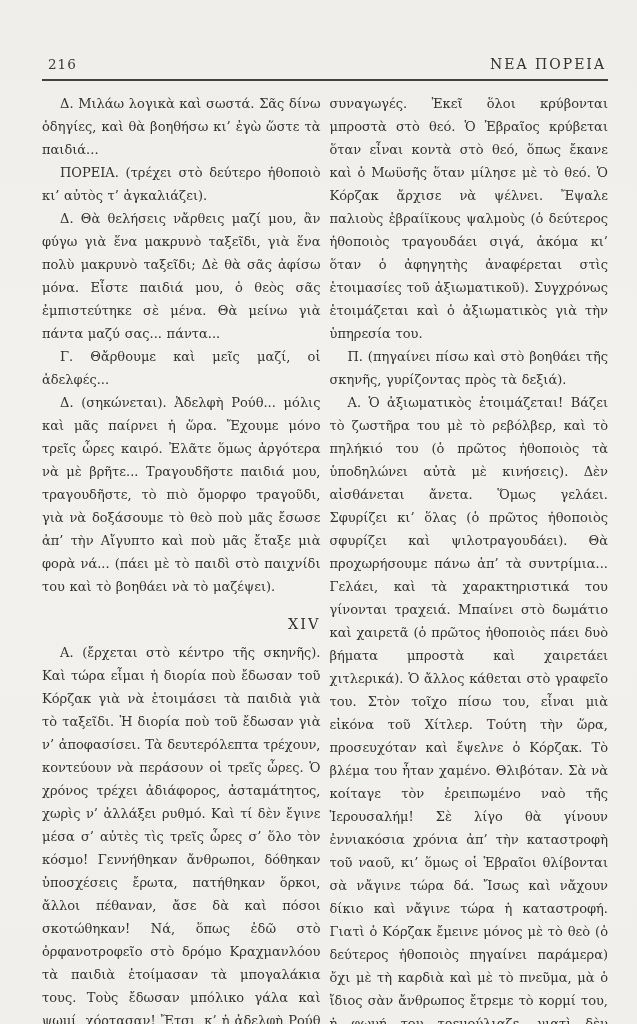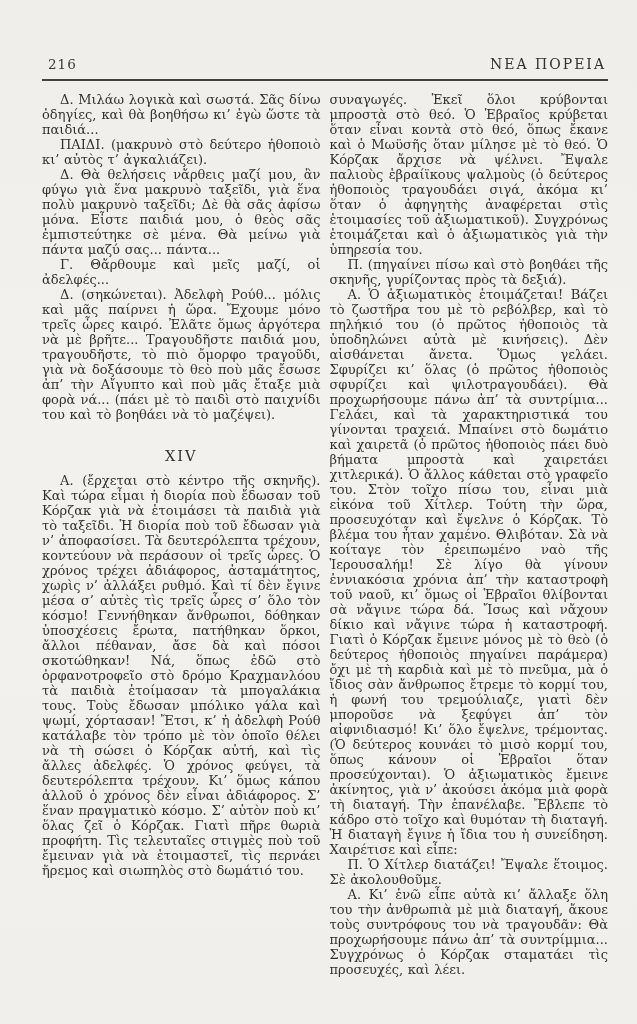--- a/index.html
+++ b/index.html
@@ -47,54 +47,54 @@
     display: flex;
     gap: 9px;
   }
   .column {
     flex: 1 1 0;
     min-width: 0;
   }
   .para {
     margin: 0;
     font-size: 13px;
-    line-height: 15px;
+    line-height: 23px;
     text-align: justify;
     text-indent: 18px;
     word-spacing: 0.5px;
   }
   .para.cont {
     text-indent: 0;
   }
   .scene-heading {
-    margin: 26px 0 9px 0;
+    margin: 18px 0 9px 0;
     font-size: 14.5px;
     font-weight: normal;
-    text-align: center;
+    text-align: right;
     letter-spacing: 2px;
     color: #33312d;
   }
 </style>
 </head>
 <body>
 
 <div class="page">
 
   <header class="page-header">
     <span class="page-number">216</span>
     <span class="journal-title">ΝΕΑ ΠΟΡΕΙΑ</span>
   </header>
 
   <hr class="header-rule">
 
   <main class="columns">
 
     <section class="column">
       <p class="para">Δ. Μιλάω λογικὰ καὶ σωστά. Σᾶς δίνω ὁδηγίες, καὶ θὰ βοηθήσω κι’ ἐγὼ ὥστε τὰ παιδιά...</p>
-      <p class="para">ΠΑΙΔΙ. (μακρυνὸ στὸ δεύτερο ἠθοποιὸ κι’ αὐτὸς τ’ ἀγκαλιάζει).</p>
+      <p class="para">ΠΟΡΕΙΑ. (τρέχει στὸ δεύτερο ἠθοποιὸ κι’ αὐτὸς τ’ ἀγκαλιάζει).</p>
       <p class="para">Δ. Θὰ θελήσεις νἄρθεις μαζί μου, ἂν φύγω γιὰ ἕνα μακρυνὸ ταξεῖδι, γιὰ ἕνα πολὺ μακρυνὸ ταξεῖδι; Δὲ θὰ σᾶς ἀφίσω μόνα. Εἶστε παιδιά μου, ὁ θεὸς σᾶς ἐμπιστεύτηκε σὲ μένα. Θὰ μείνω γιὰ πάντα μαζύ σας... πάντα...</p>
       <p class="para">Γ. Θἄρθουμε καὶ μεῖς μαζί, οἱ ἀδελφές...</p>
       <p class="para">Δ. (σηκώνεται). Ἀδελφὴ Ρούθ... μόλις καὶ μᾶς παίρνει ἡ ὥρα. Ἔχουμε μόνο τρεῖς ὧρες καιρό. Ἐλᾶτε ὅμως ἀργότερα νὰ μὲ βρῆτε... Τραγουδῆστε παιδιά μου, τραγουδῆστε, τὸ πιὸ ὄμορφο τραγοῦδι, γιὰ νὰ δοξάσουμε τὸ θεὸ ποὺ μᾶς ἔσωσε ἀπ’ τὴν Αἴγυπτο καὶ ποὺ μᾶς ἔταξε μιὰ φορὰ νά... (πάει μὲ τὸ παιδὶ στὸ παιχνίδι του καὶ τὸ βοηθάει νὰ τὸ μαζέψει).</p>
       <h3 class="scene-heading">XIV</h3>
       <p class="para">Α. (ἔρχεται στὸ κέντρο τῆς σκηνῆς). Καὶ τώρα εἶμαι ἡ διορία ποὺ ἔδωσαν τοῦ Κόρζακ γιὰ νὰ ἑτοιμάσει τὰ παιδιὰ γιὰ τὸ ταξεῖδι. Ἡ διορία ποὺ τοῦ ἔδωσαν γιὰ ν’ ἀποφασίσει. Τὰ δευτερόλεπτα τρέχουν, κοντεύουν νὰ περάσουν οἱ τρεῖς ὧρες. Ὁ χρόνος τρέχει ἀδιάφορος, ἀσταμάτητος, χωρὶς ν’ ἀλλάξει ρυθμό. Καὶ τί δὲν ἔγινε μέσα σ’ αὐτὲς τὶς τρεῖς ὧρες σ’ ὅλο τὸν κόσμο! Γεννήθηκαν ἄνθρωποι, δόθηκαν ὑποσχέσεις ἔρωτα, πατήθηκαν ὅρκοι, ἄλλοι πέθαναν, ἄσε δὰ καὶ πόσοι σκοτώθηκαν! Νά, ὅπως ἐδῶ στὸ ὀρφανοτροφεῖο στὸ δρόμο Κραχμανλόου τὰ παιδιὰ ἑτοίμασαν τὰ μπογαλάκια τους. Τοὺς ἔδωσαν μπόλικο γάλα καὶ ψωμί, χόρτασαν! Ἔτσι, κ’ ἡ ἀδελφὴ Ρούθ κατάλαβε τὸν τρόπο μὲ τὸν ὁποῖο θέλει νὰ τὴ σώσει ὁ Κόρζακ αὐτή, καὶ τὶς ἄλλες ἀδελφές. Ὁ χρόνος φεύγει, τὰ δευτερόλεπτα τρέχουν. Κι’ ὅμως κάπου ἀλλοῦ ὁ χρόνος δὲν εἶναι ἀδιάφορος. Σ’ ἕναν πραγματικὸ κόσμο. Σ’ αὐτὸν ποὺ κι’ ὅλας ζεῖ ὁ Κόρζακ. Γιατὶ πῆρε θωριὰ προφήτη. Τὶς τελευταῖες στιγμὲς ποὺ τοῦ ἔμειναν γιὰ νὰ ἑτοιμαστεῖ, τὶς περνάει ἤρεμος καὶ σιωπηλὸς στὸ δωμάτιό του.</p>
 
     </section>
 
     <section class="column">
       <p class="para cont">συναγωγές. Ἐκεῖ ὅλοι κρύβονται μπροστὰ στὸ θεό. Ὁ Ἑβραῖος κρύβεται ὅταν εἶναι κοντὰ στὸ θεό, ὅπως ἔκανε καὶ ὁ Μωϋσῆς ὅταν μίλησε μὲ τὸ θεό. Ὁ Κόρζακ ἄρχισε νὰ ψέλνει. Ἔψαλε παλιοὺς ἑβραίϊκους ψαλμοὺς (ὁ δεύτερος ἠθοποιὸς τραγουδάει σιγά, ἀκόμα κι’ ὅταν ὁ ἀφηγητὴς ἀναφέρεται στὶς ἑτοιμασίες τοῦ ἀξιωματικοῦ). Συγχρόνως ἑτοιμάζεται καὶ ὁ ἀξιωματικὸς γιὰ τὴν ὑπηρεσία του.</p>

